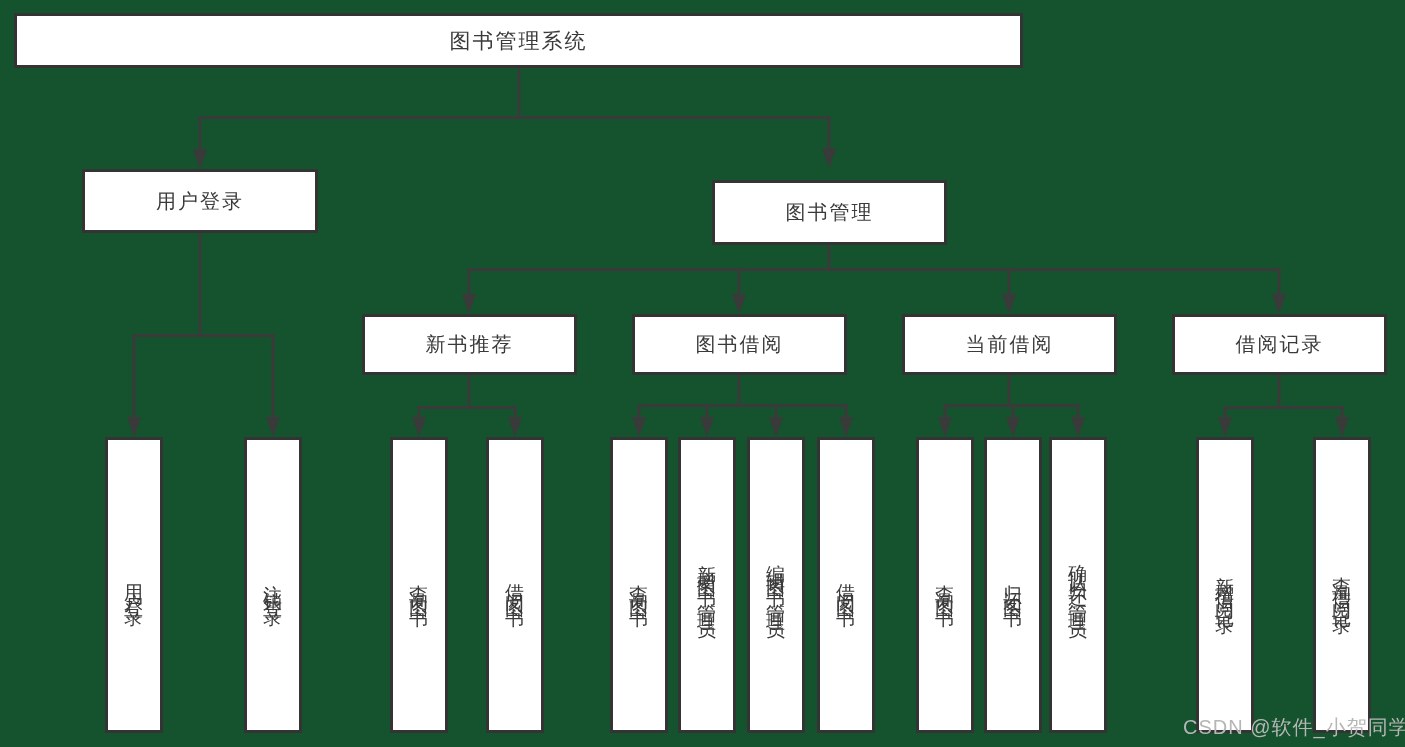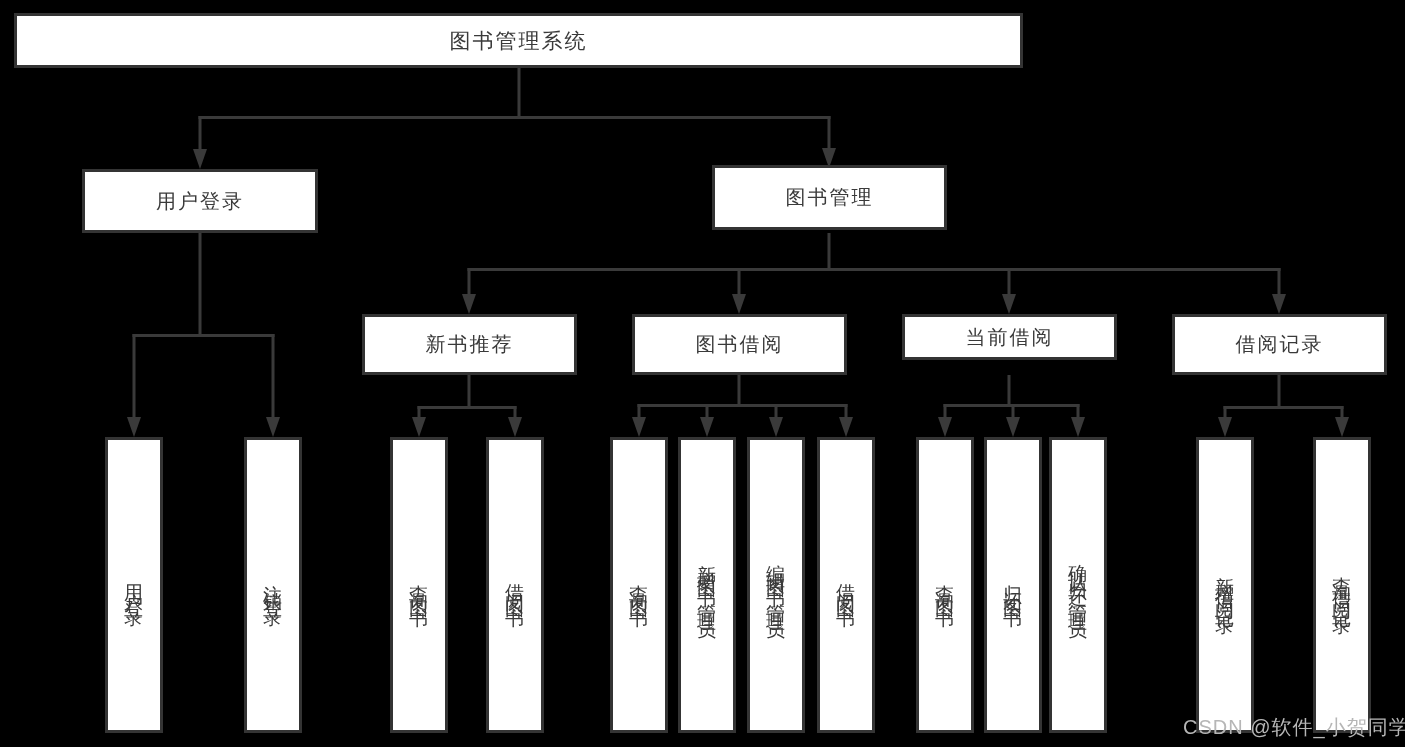--- a/index.html
+++ b/index.html
@@ -1,17 +1,17 @@
 <!DOCTYPE html>
 <html><head>
 <meta charset="utf-8">
 <style>
   html,body{margin:0;padding:0;background:#ffffff;}
   .canvas{
-    position:relative;width:1405px;height:747px;background:#000000;
+    position:relative;width:1405px;height:747px;background:#14532d;
     font-family:"Liberation Sans",sans-serif;overflow:hidden;text-align:right;
   }
   .connectors{position:absolute;left:0;top:0;width:1405px;height:747px;z-index:1;}
   .connectors .l{stroke:#3a3a3a;stroke-width:3;fill:none;}
   .connectors .t{fill:#3a3a3a;stroke:none;}
   .box{
     position:absolute;box-sizing:border-box;background:#ffffff;
     border:3px solid #343434;display:flex;align-items:center;justify-content:center;
     color:#3a3a3a;z-index:2;
   }
@@ -93,31 +93,31 @@
       <path class="t" d="M1335 417 h14 L1342 437 Z"></path>
   </svg>
 
   <div class="box root" style="left:14px;top:13px;width:1009px;height:55px">
     <span class="h-label">图书管理系统</span>
   </div>
 
   <div class="box" style="left:82px;top:169px;width:236px;height:64px">
     <span class="h-label">用户登录</span>
   </div>
-  <div class="box" style="left:712px;top:165px;width:235px;height:65px">
+  <div class="box" style="left:712px;top:180px;width:235px;height:65px">
     <span class="h-label">图书管理</span>
   </div>
 
   <div class="box" style="left:632px;top:314px;width:215px;height:61px">
     <span class="h-label">图书借阅</span>
   </div>
   <div class="box" style="left:362px;top:314px;width:215px;height:61px">
     <span class="h-label">新书推荐</span>
   </div>
-  <div class="box" style="left:902px;top:314px;width:215px;height:46px">
+  <div class="box" style="left:902px;top:314px;width:215px;height:61px">
     <span class="h-label">当前借阅</span>
   </div>
   <div class="box" style="left:1172px;top:314px;width:215px;height:61px">
     <span class="h-label">借阅记录</span>
   </div>
 
   <div class="box leaf" style="left:105px;top:437px;width:58px;height:296px">
     <span class="v-label">用户登录</span>
   </div>
   <div class="box leaf" style="left:244px;top:437px;width:58px;height:296px">

